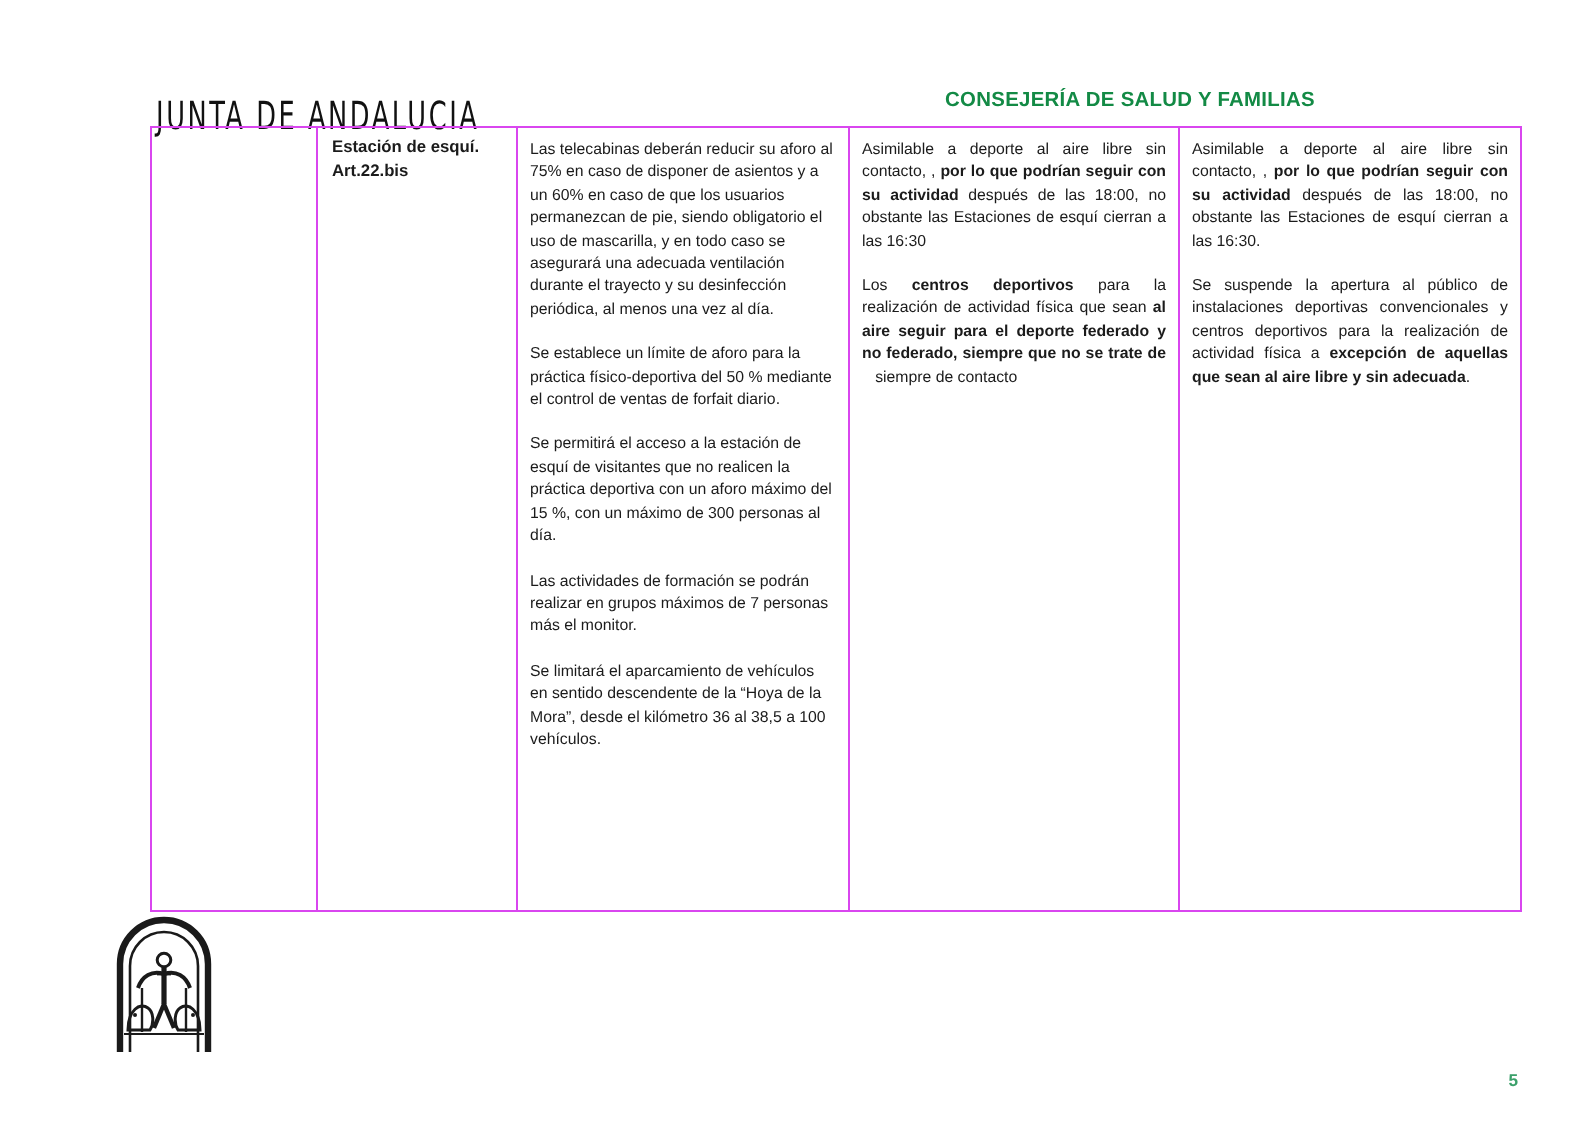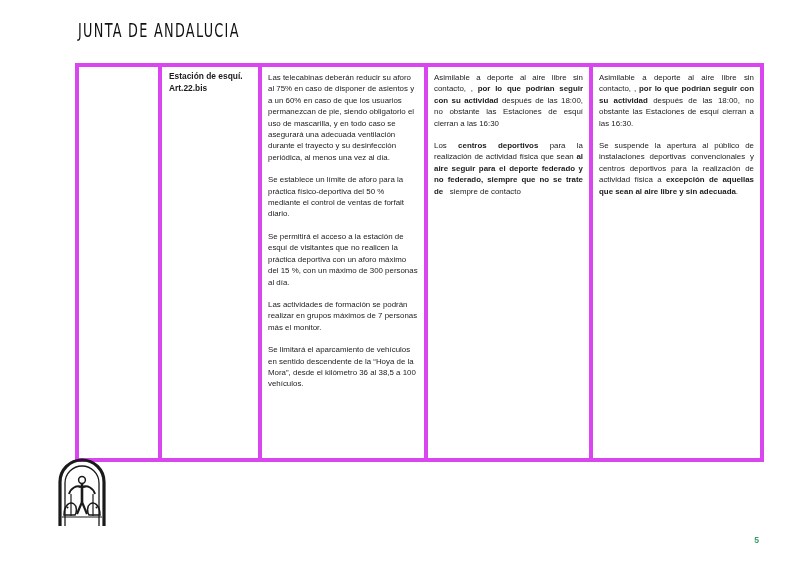--- a/index.html
+++ b/index.html
@@ -16,21 +16,21 @@
   }
   .page {
     position: absolute;
     inset: 0;
     background: #ffffff;
   }
 
   
   .doc-header {
     position: absolute;
-    top: 11px;
+    top: 39px;
     left: 0;
     right: 0;
     height: 36px;
   }
   .brand-wordmark {
     position: absolute;
     left: 78px;
     top: 8px;
     font-family: "DejaVu Sans Condensed", "Liberation Sans Narrow", "Liberation Sans", sans-serif;
     font-size: 15.5px;
@@ -67,21 +67,21 @@
   
   .reg-table {
     position: absolute;
     left: 75px;
     top: 63px;
     width: 685px;
     border-collapse: collapse;
     table-layout: fixed;
   }
   .reg-table td {
-    border: 4px solid #d946ef;
+    border: 1px solid #d946ef;
     vertical-align: top;
     padding: 5px 6px 6px 6px;
     font-size: 7.9px;
     line-height: 11.4px;
     color: #1b1b1b;
   }
   .col-spacer { width: 83px; }
   .col-concept { width: 100px; }
   .col-measure { width: 166px; }
   .col-phase3  { width: 165px; }
@@ -134,20 +134,21 @@
 </style>
 </head>
 <body>
 
 <div class="page">
 
   <div class="doc-header">
     <div class="brand-wordmark">JUNTA DE ANDALUCIA</div>
 
     <div class="consejeria-block">
+      <div class="consejeria-title">CONSEJERÍA DE SALUD Y FAMILIAS</div>
     </div>
   </div>
 
   <table class="reg-table">
     <colgroup>
       <col class="col-spacer">
       <col class="col-concept">
       <col class="col-measure">
       <col class="col-phase3">
       <col class="col-phase4">

